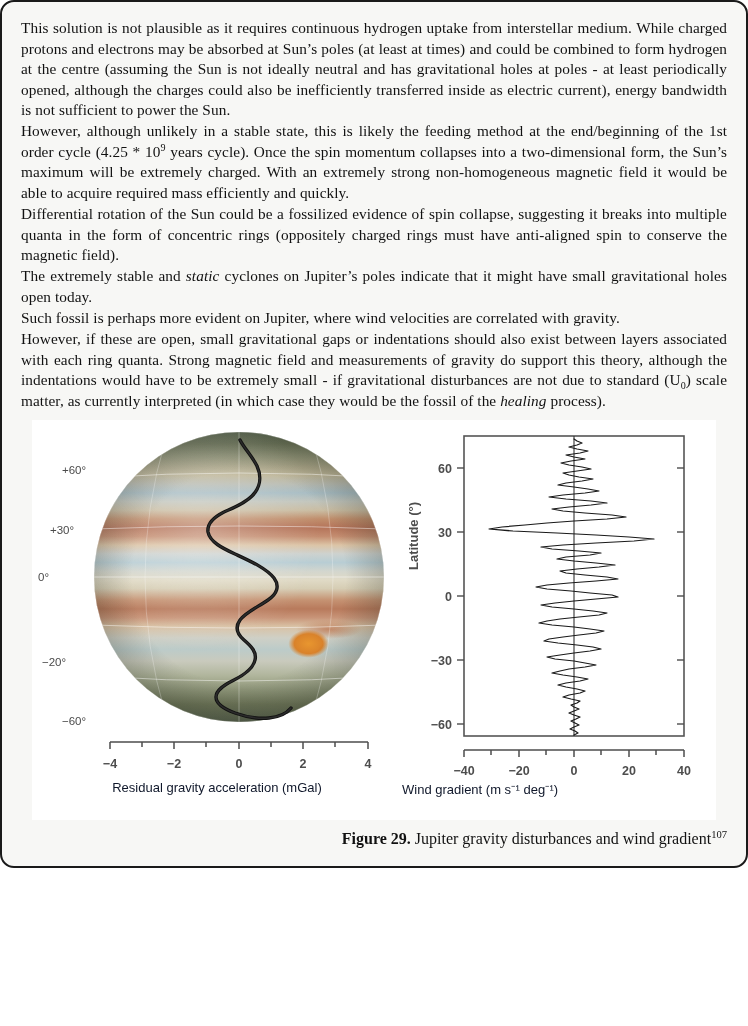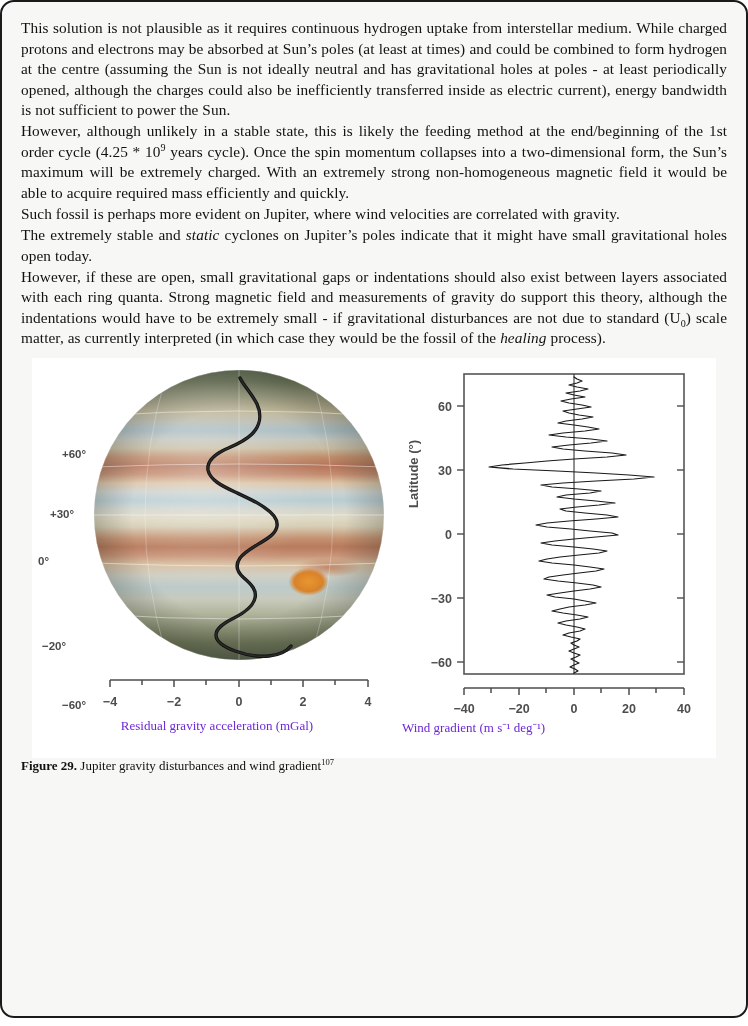--- a/index.html
+++ b/index.html
@@ -6,21 +6,21 @@
     margin: 0;
     padding: 0;
     background: #ffffff;
   }
   body {
     font-family: "Liberation Serif", serif;
   }
   #page {
     position: relative;
     width: 748px;
-    height: 1018px;
+    height: 868px;
     box-sizing: border-box;
     background: #f7f7f5;
     border: 2.5px solid #1a1a1a;
     border-radius: 14px;
     overflow: hidden;
   }
   #page-inner {
     padding: 16px 19px 0 19px;
   }
   
@@ -107,39 +107,38 @@
   .globe-shade {
     position: absolute; inset: 0; border-radius: 50%;
     background:
       radial-gradient(circle at 36% 34%, rgba(255,255,255,.30) 0%, rgba(255,255,255,0) 46%),
       radial-gradient(circle at 50% 50%, rgba(0,0,0,0) 52%, rgba(30,35,25,.40) 86%, rgba(20,24,16,.62) 100%);
   }
   .lat-label {
     position: absolute;
     font-family: "Liberation Sans", sans-serif;
     font-size: 11.5px;
-    font-weight: 700;
+    font-weight: 400;
     color: #4a4a4a;
     white-space: nowrap;
-    margin-top: 46px;
   }
   .globe-curve { position: absolute; left: 0; top: 0; }
   
   .axis-svg { position: absolute; }
   .axis-txt {
     font-family: "Liberation Sans", sans-serif;
     font-size: 12.5px;
     font-weight: 700;
     fill: #4d4d4d;
   }
   .axis-title {
     position: absolute;
-    font-family: Liberation Serif, serif;
+    font-family: Liberation Sans, sans-serif;
     font-size: 13px;
-    color: #6d28d9;
+    color: #0f172a;
     white-space: nowrap;
   }
   
   .panel-right {
     position: absolute;
     left: 370px; top: 0;
     width: 314px; height: 400px;
   }
   .ylab-rot {
     position: absolute;
@@ -147,43 +146,45 @@
     font-family: "Liberation Sans", sans-serif;
     font-size: 13px;
     font-weight: 700;
     color: #4d4d4d;
     transform: rotate(-90deg);
     transform-origin: left top;
     white-space: nowrap;
   }
   
   .caption {
-    text-align: left;
+    text-align: right;
     font-family: "Liberation Serif", serif;
-    font-size: 13px;
+    font-size: 16px;
     color: #111111;
+    margin-top: 10px;
     padding-bottom: 8px;
   }
   .caption b { font-weight: 700; }
 </style>
 </head>
 <body>
 
 <div id="page">
   <div id="page-inner">
 
     <p class="para">This solution is not plausible as it requires continuous hydrogen uptake from interstellar medium. While charged protons and electrons may be absorbed at Sun’s poles (at least at times) and could be combined to form hydrogen at the centre (assuming the Sun is not ideally neutral and has gravitational holes at poles - at least periodically opened, although the charges could also be inefficiently transferred inside as electric current), energy bandwidth is not sufficient to power the Sun.</p>
 
 
     <p class="para"><span>However, although unlikely in a stable state, this is likely the feeding method at the end/beginning of the 1st order cycle (4.25 * 10</span><sup>9</sup><span> years cycle).  Once the spin momentum collapses into a two-dimensional form, the Sun’s maximum will be extremely charged. With an extremely strong non-homogeneous magnetic field it would be able to acquire required mass efficiently and quickly.</span></p>
 
+    <p class="para">Differential rotation of the Sun could be a fossilized evidence of spin collapse, suggesting it breaks into multiple quanta in the form of concentric rings (oppositely charged rings must have anti-aligned spin to conserve the magnetic field).</p>
+
+    <p class="para"><span>The extremely stable and </span><span class="it">static</span><span> cyclones on Jupiter’s poles indicate that it might have small gravitational holes open today.</span></p>
 
     <p class="para last-left">Such fossil is perhaps more evident on Jupiter, where wind velocities are correlated with gravity.</p>
-
-    <p class="para"><span>The extremely stable and </span><span class="it">static</span><span> cyclones on Jupiter’s poles indicate that it might have small gravitational holes open today.</span></p>
 
     <p class="para"><span>However, if these are open, small gravitational gaps or indentations should also exist between layers associated with each ring quanta. Strong magnetic field and measurements of gravity do support this theory, although the indentations would have to be extremely small - if gravitational disturbances are not due to standard (U</span><span class="sub">0</span><span>) scale matter, as currently interpreted (in which case they would be the fossil of the </span><span class="it">healing</span><span> process).</span></p>
 
     <div class="figure-wrap">
       <div class="figure-img">
 
         <div class="panel-left">
           <div class="globe-box">
             <div class="globe"></div>
             <div class="globe-shade"></div>

